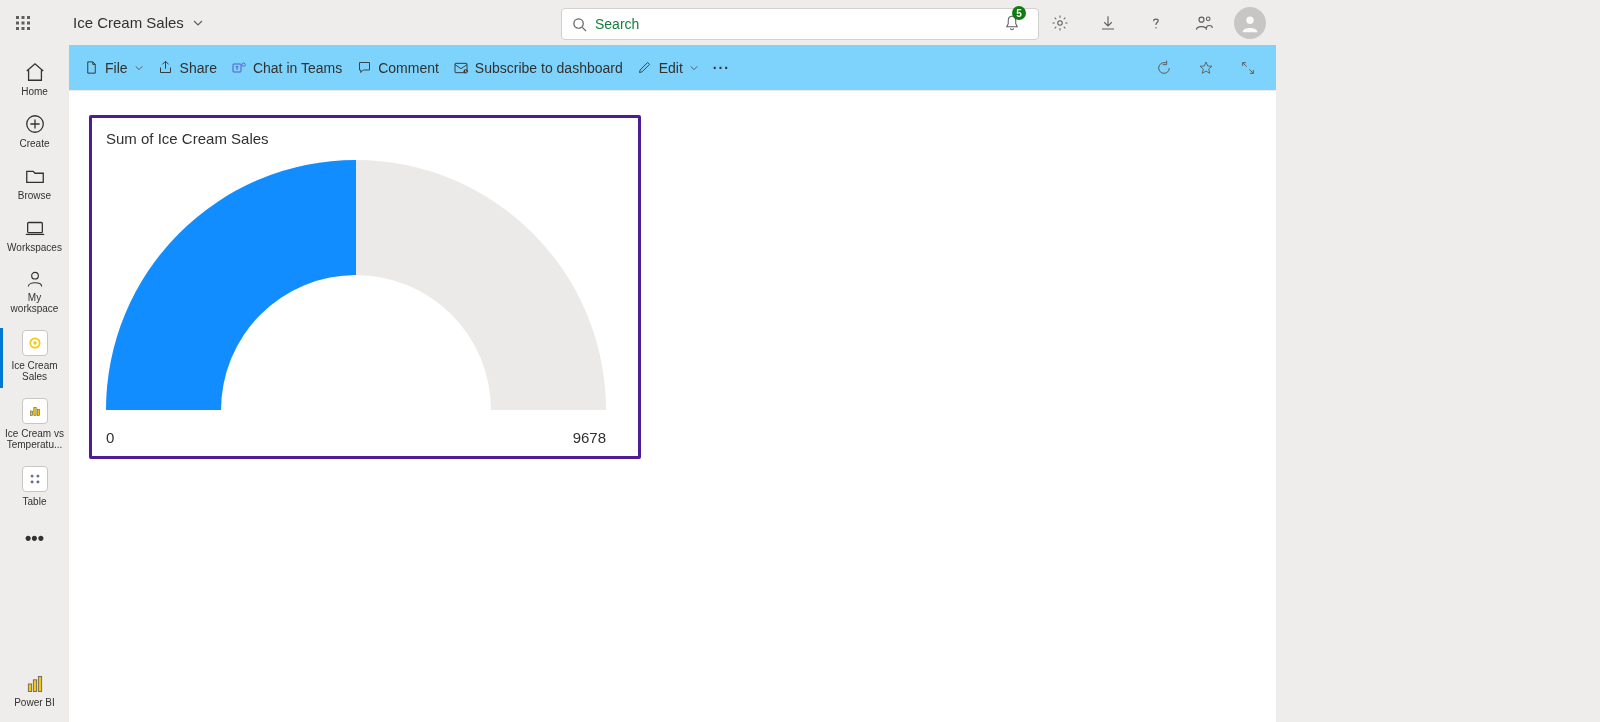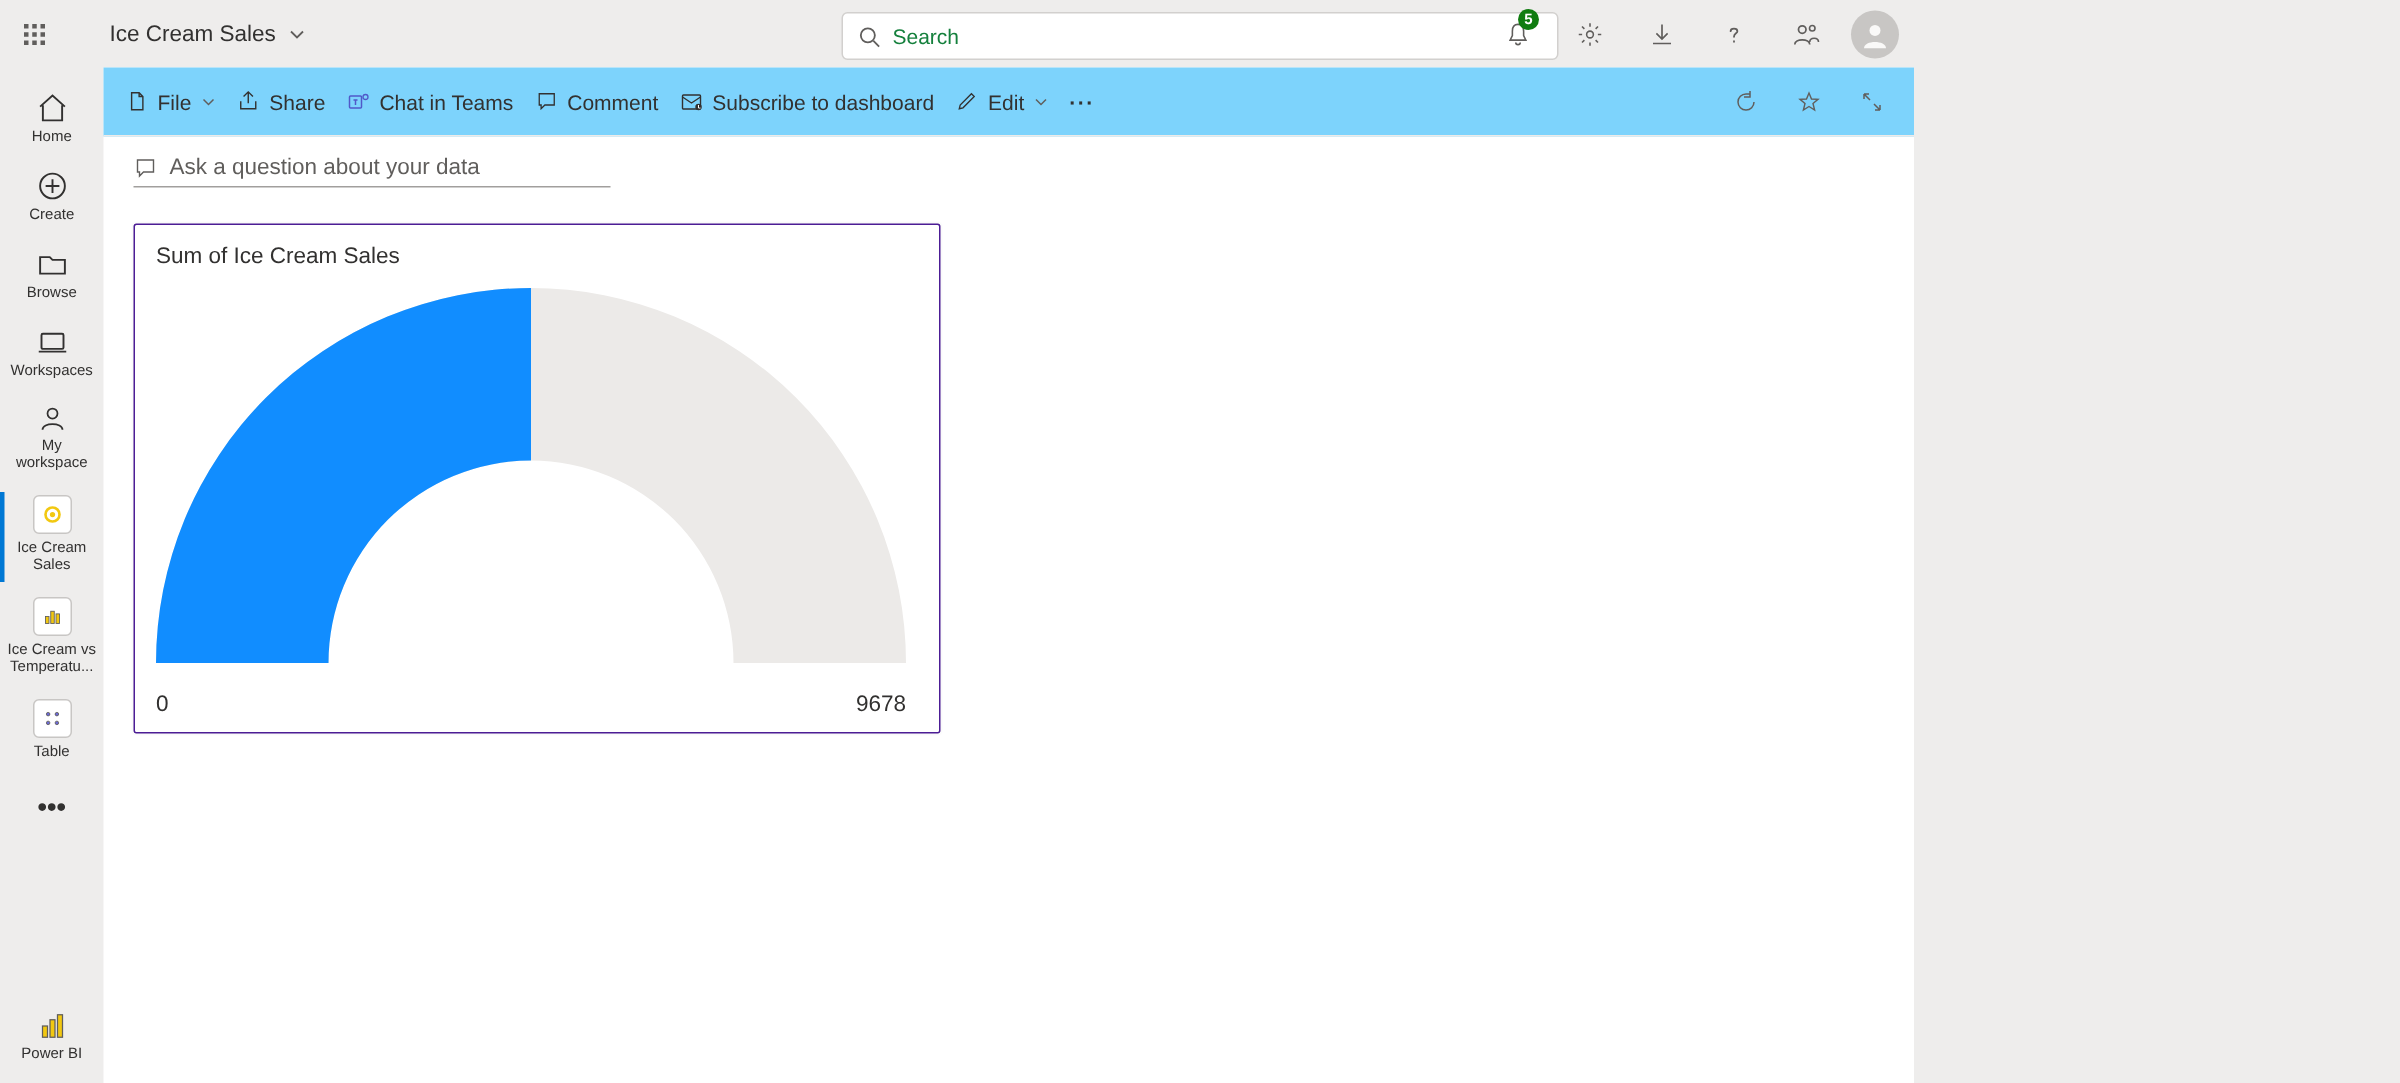--- a/index.html
+++ b/index.html
@@ -108,23 +108,23 @@
     padding:12px 0 0 20px;
   }
   .qna-input{
     display:flex;align-items:center;gap:8px;
     border-bottom:1px solid #a19f9d;
     width:318px;padding-bottom:4px;cursor:text;
   }
   .qna-input .ph{color:#605e5c;font-size:15px;}
   .canvas{padding:24px 0 0 20px;}
   .tile{
-    width:518px;background:#fff;border:1px solid #4c1d95;border-radius:2px;
+    width:518px;background:#fff;border:3px solid #4c1d95;border-radius:2px;
     box-shadow:0 0 2px rgba(0,0,0,0.06);
-    padding:12px 4px 10px 14px;
+    padding:12px 14px 10px 14px;
   }
   .tile-title{font-size:15px;color:#323130;margin-bottom:8px;}
   .gauge-wrap{position:relative;width:500px;height:270px;}
   .gauge-wrap svg{display:block;}
   .gauge-val{
     position:absolute;left:50%;bottom:12px;transform:translateX(-50%);
     font-size:45px;color:#4f4f4f;
   }
   .gauge-labels{
     display:flex;justify-content:space-between;width:500px;
@@ -366,28 +366,20 @@
               <path d="M12 3 L14.5 9 L21 9.3 L16 13.5 L17.6 20 L12 16.5 L6.4 20 L8 13.5 L3 9.3 L9.5 9 Z" fill="none" stroke="#605e5c" stroke-width="1.4"></path>
             </svg>
         </div>
         <div class="tb-iconbtn">
           <svg width="16" height="16" viewBox="0 0 24 24">
               <path d="M4 4 L10 10 M4 4 L4 9 M4 4 L9 4 M20 20 L14 14 M20 20 L20 15 M20 20 L15 20" fill="none" stroke="#605e5c" stroke-width="1.5"></path>
             </svg>
         </div>
       </div>
 
-      <div class="qna">
-        <div class="qna-input">
-          <svg width="16" height="16" viewBox="0 0 24 24">
-              <path d="M4 4 L20 4 L20 16 L10 16 L6 20 L6 16 L4 16 Z" fill="none" stroke="#605e5c" stroke-width="1.4"></path>
-            </svg>
-          <span class="ph">Ask a question about your data</span>
-        </div>
-      </div>
 
       <div class="canvas">
         <div class="tile">
           <div class="tile-title">Sum of Ice Cream Sales</div>
           <div class="gauge-wrap">
             <svg id="gauge-svg" width="500" height="260" viewBox="0 0 500 260">
                 <path d="M 0 254.99999999999997 A 250 250 0 0 1 500 255 L 385 255 A 135 135 0 0 0 115 254.99999999999997 Z" fill="#eceae8" stroke="none"></path>
                 <path d="M 0 254.99999999999997 A 250 250 0 0 1 250.00000000000003 5 L 250 120 A 135 135 0 0 0 115 254.99999999999997 Z" fill="#118dff" stroke="none"></path>
               </svg>
           </div>

